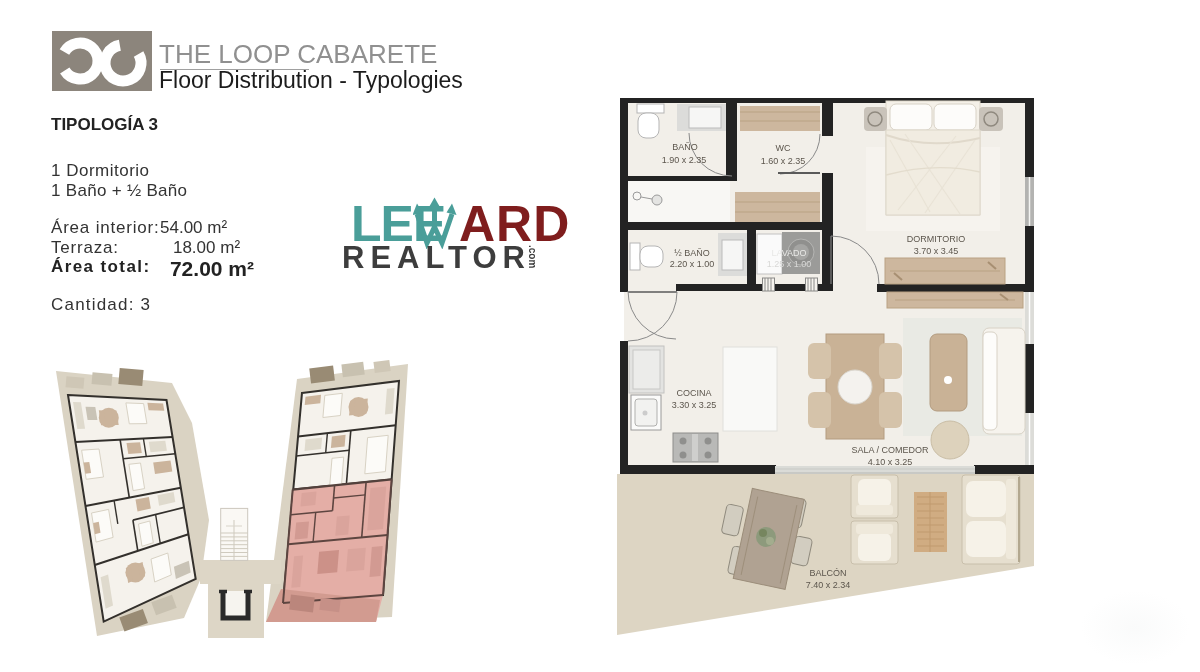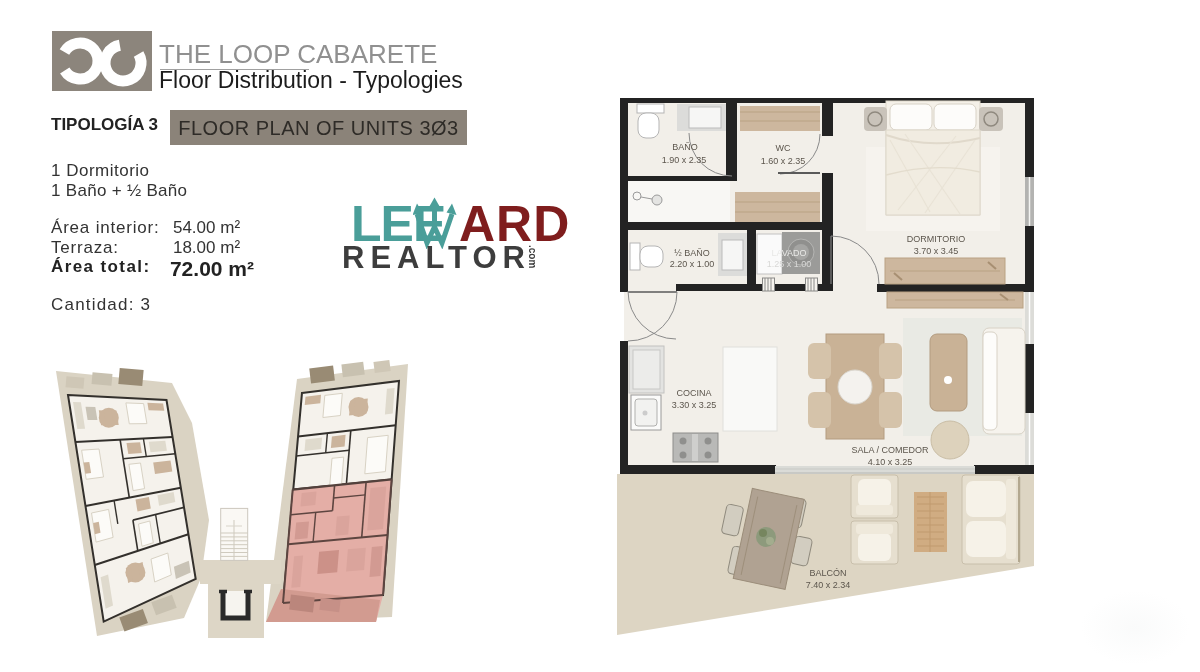--- a/index.html
+++ b/index.html
@@ -18,29 +18,28 @@
   </svg>
 
   <div class="abs" style="left:159px;top:39px;width:400px;font-size:26px;color:#909090;">THE LOOP CABARETE</div>
 
   <div class="abs" style="left:160px;top:69px;width:149px;height:1px;background:#a0a0a0;"></div>
 
   <div class="abs" style="left:159px;top:67px;width:400px;font-size:23px;color:#1c1c1c;">Floor Distribution - Typologies</div>
 
   <div class="abs" style="left:51px;top:115px;font-size:17px;font-weight:bold;color:#222;">TIPOLOGÍA 3</div>
 
-  <div class="abs" style="left:170px;top:110px;width:297px;height:35px;background:#8b8379;color:#2e2b27;font-size:20px;letter-spacing:0.5px;text-align:center;line-height:36px;white-space:nowrap;">FLOOR PLAN OF UNITS 3Ø3</div>
 
   <div class="abs" style="left:51px;top:161px;font-size:17px;letter-spacing:0.5px;color:#333;">1 Dormitorio</div>
 
   <div class="abs" style="left:51px;top:181px;font-size:17px;letter-spacing:0.3px;color:#333;">1 Baño + ½ Baño</div>
 
   <div class="abs" style="left:51px;top:218px;font-size:17px;letter-spacing:0.8px;color:#333;">Área interior:</div>
 
-  <div class="abs" style="left:160px;top:218px;width:93px;font-size:17px;color:#333;text-align:center;">54.00 m²</div>
+  <div class="abs" style="left:160px;top:218px;width:93px;font-size:17px;color:#333;text-align:left;">54.00 m²</div>
 
   <div class="abs" style="left:51px;top:238px;font-size:17px;letter-spacing:0.8px;color:#333;">Terraza:</div>
 
   <div class="abs" style="left:160px;top:238px;width:93px;font-size:17px;color:#333;text-align:center;">18.00 m²</div>
 
   <div class="abs" style="left:51px;top:257px;font-size:17px;font-weight:bold;letter-spacing:1.4px;color:#222;">Área total:</div>
 
   <div class="abs" style="left:160px;top:257px;width:94px;font-size:21px;font-weight:bold;color:#222;text-align:right;">72.00 m²</div>
 
   <div class="abs" style="left:51px;top:295px;font-size:17px;letter-spacing:1.2px;color:#333;">Cantidad: 3</div>

